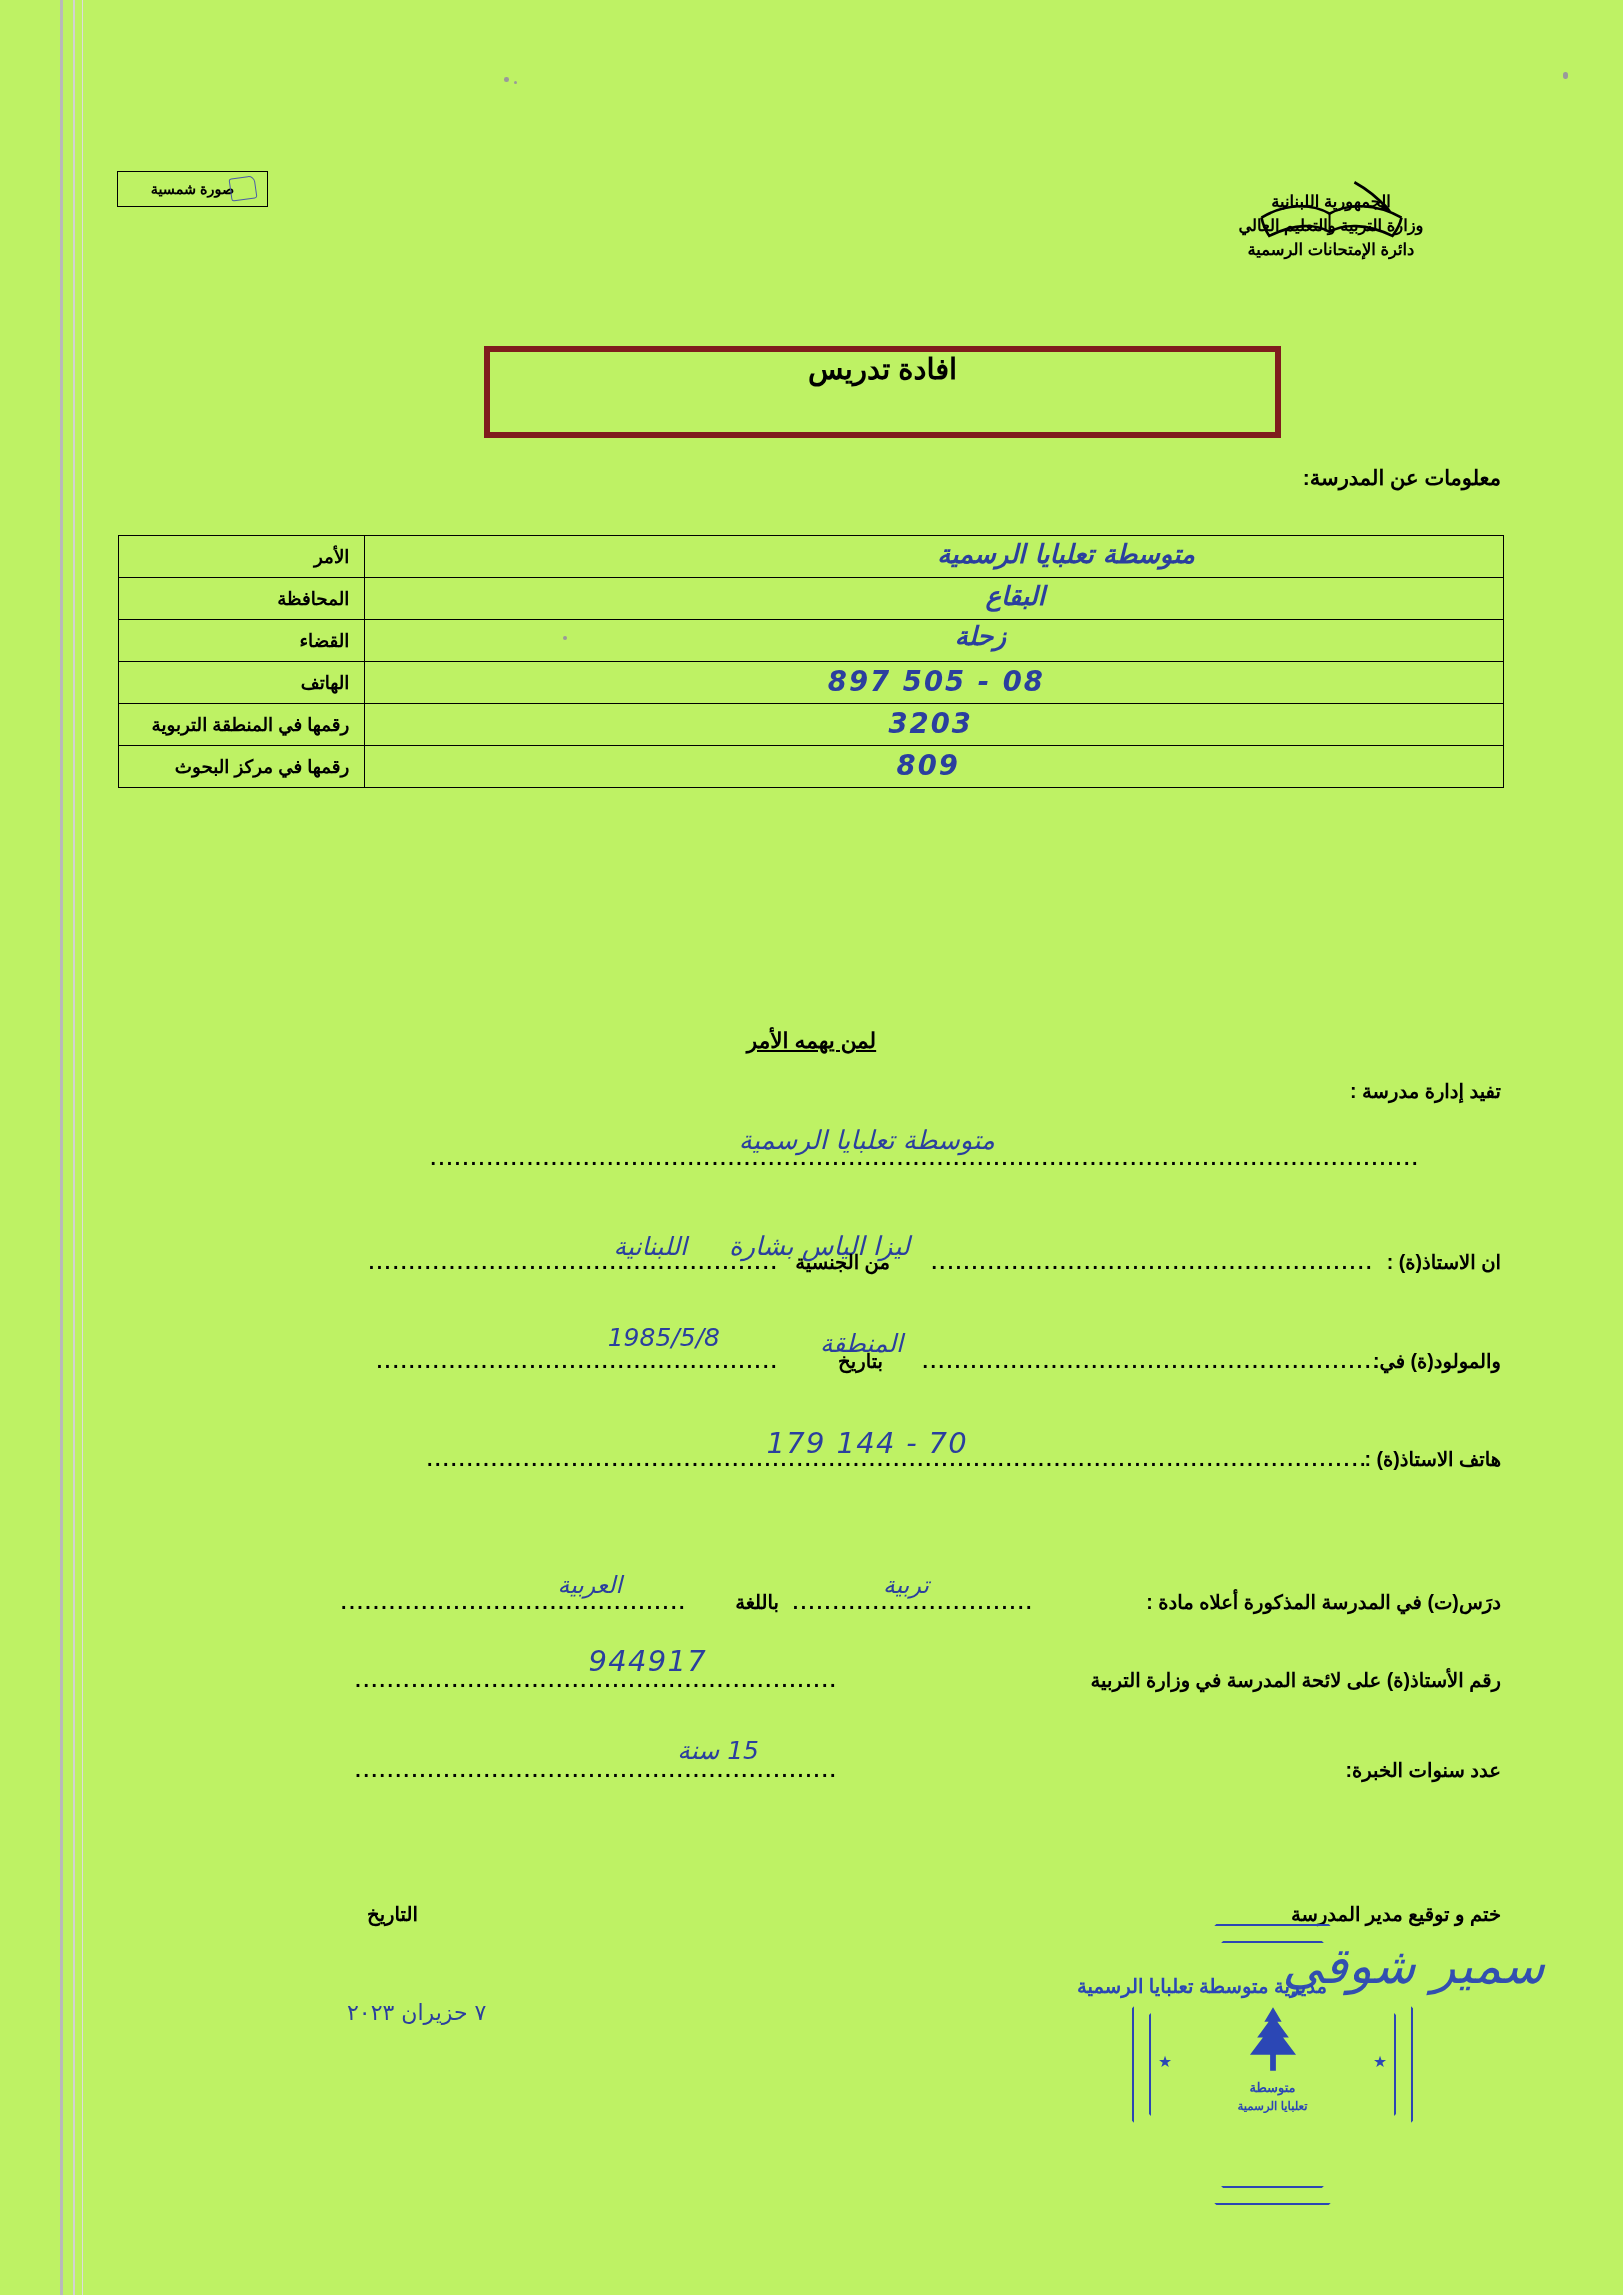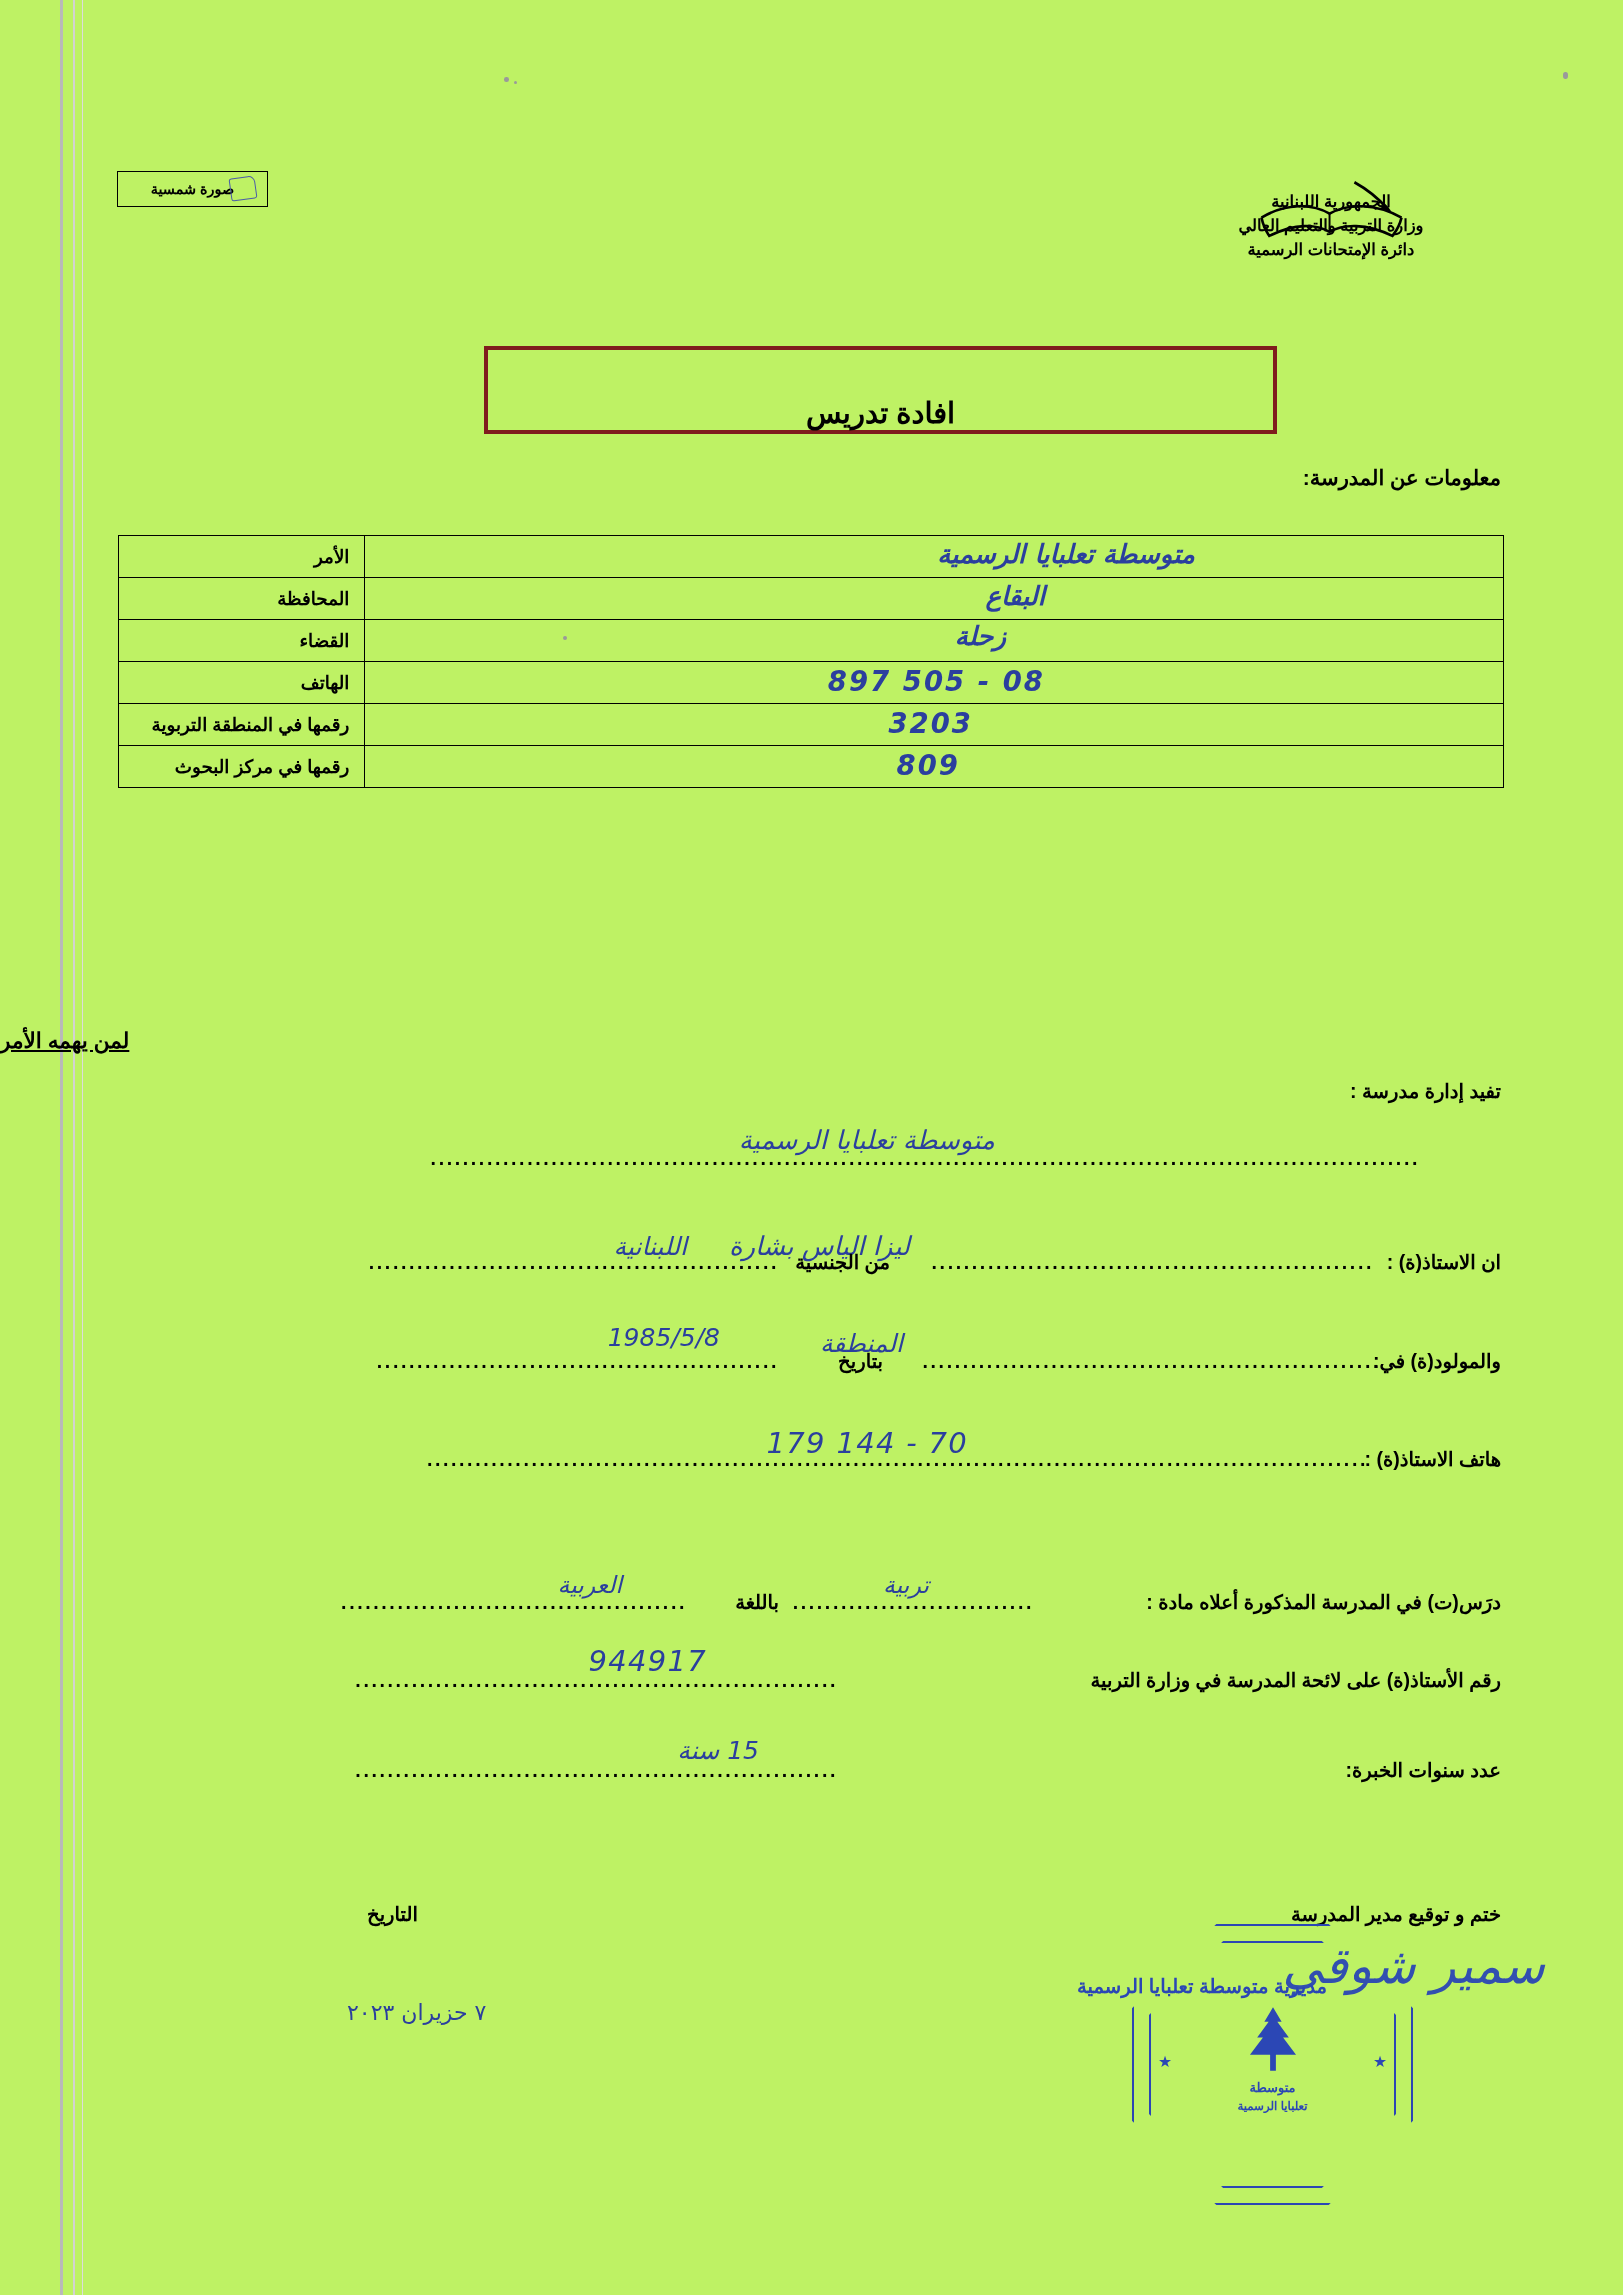--- a/index.html
+++ b/index.html
@@ -83,23 +83,23 @@
     height: 72px;
   }
 
   
   .title-box {
     position: absolute;
     left: 484px;
     top: 346px;
     width: 785px;
     height: 80px;
-    border: 4px solid #7f1d1d;
+    border: 6px solid #7f1d1d;
     display: flex;
-    align-items: flex-end;
+    align-items: flex-start;
     justify-content: center;
   }
   .title-box span {
     font-size: 29px;
     font-weight: bold;
     letter-spacing: 0.7px;
   }
 
   .section-label {
     position: absolute;
@@ -138,21 +138,21 @@
     font-family: "DejaVu Sans", sans-serif;
     font-style: italic;
     white-space: nowrap;
   }
 
   .to-whom {
     position: absolute;
     left: 0;
     right: 0;
     top: 1028px;
-    text-align: left;
+    text-align: center;
     font-size: 21.6px;
     font-weight: bold;
     text-decoration: underline;
   }
 
   
   .line {
     position: absolute;
     right: 122px;
     font-size: 19.6px;

